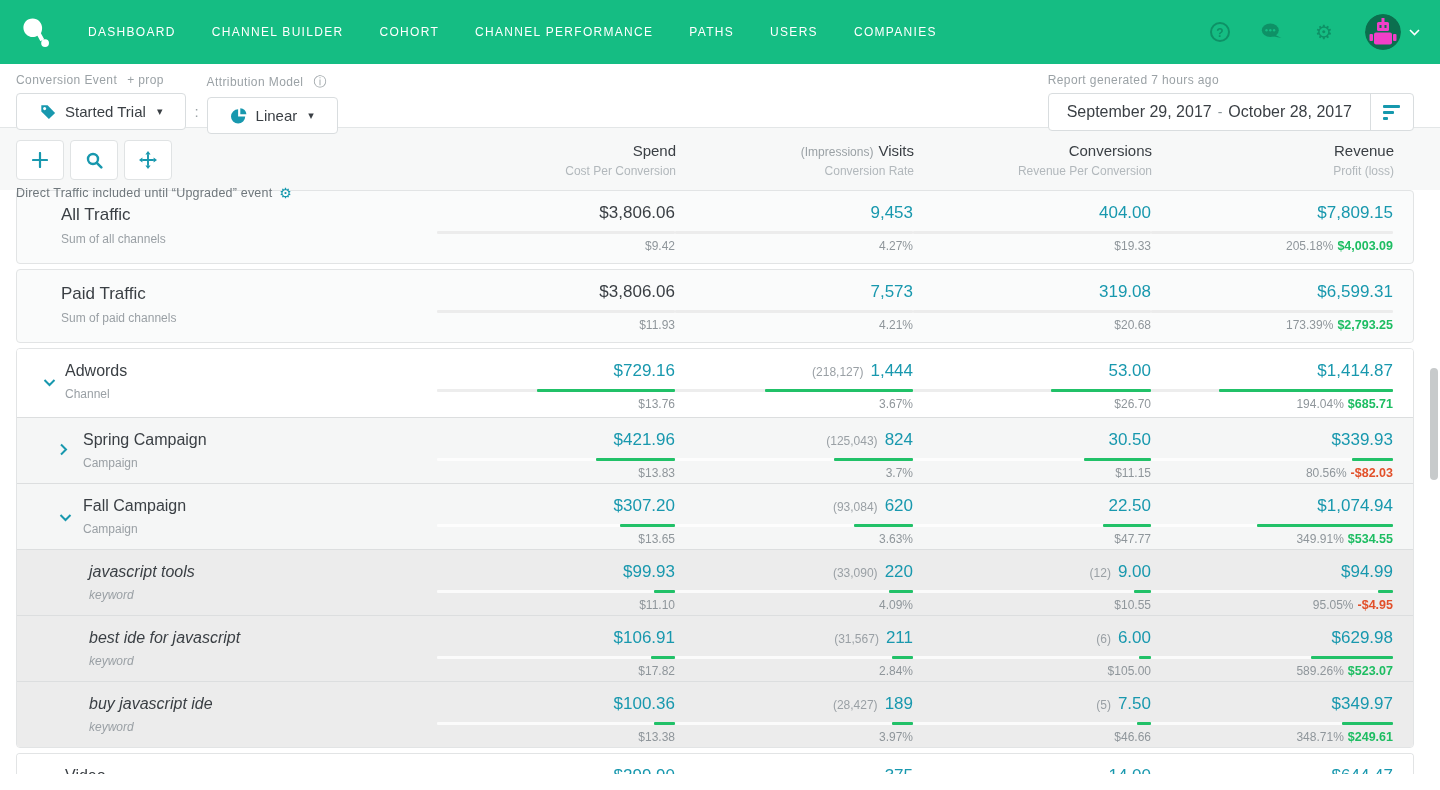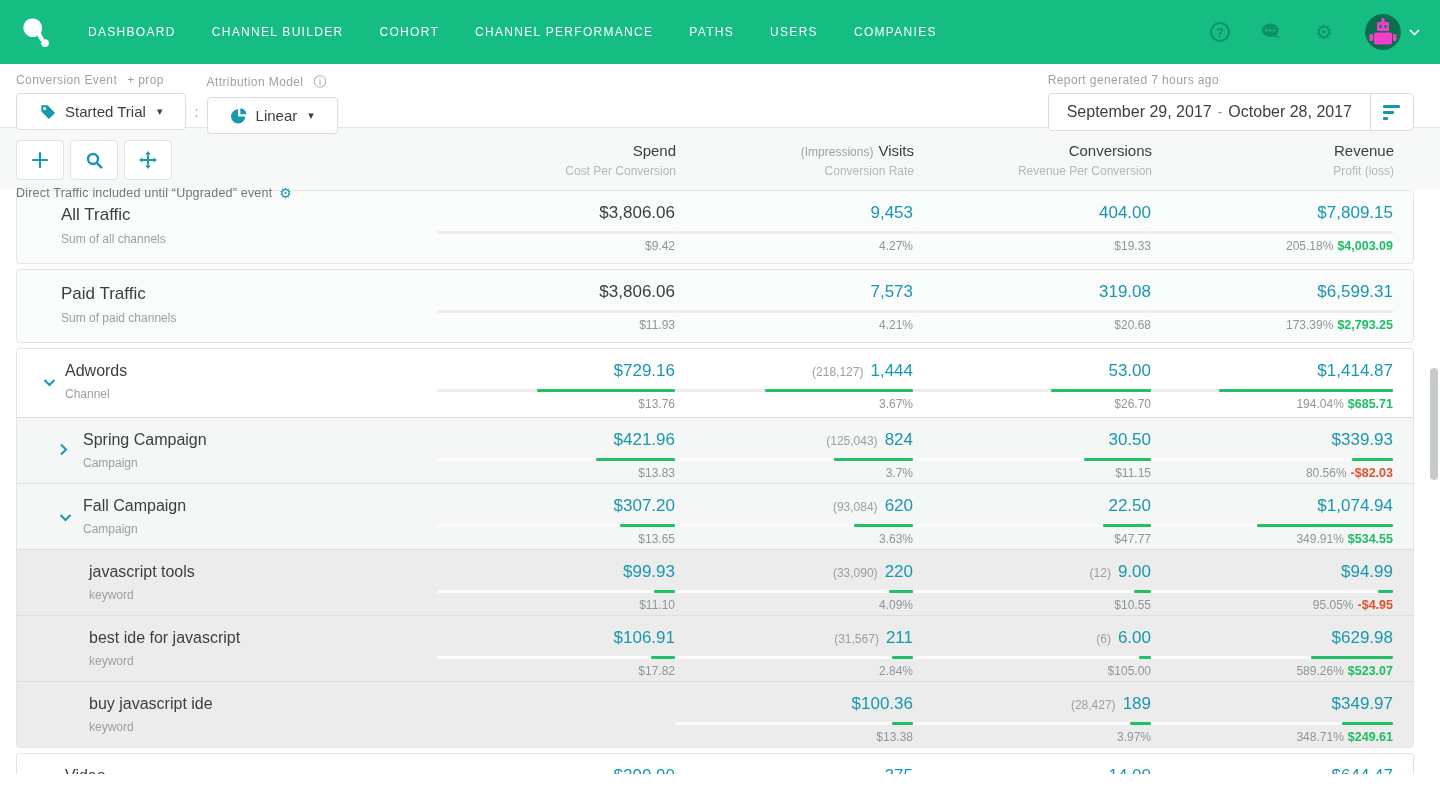--- a/index.html
+++ b/index.html
@@ -87,21 +87,21 @@
   .bg-keyword { background:#ececec; }
   .name-block { flex:1; padding-top:13px; position:relative; }
   .summary-row .name-block { padding-top:14px; }
   .row-chevron { position:absolute; top:24px; cursor:pointer; }
   .lvl0 .row-chevron { left:6px; }
   .lvl1 .row-chevron { left:22px; }
   .row-title { font-size:16px; color:#3a3f44; }
   .summary-row .row-title { font-size:17px; }
   .lvl0 .row-title, .lvl0 .row-sub { margin-left:28px; }
   .lvl1 .row-title, .lvl1 .row-sub { margin-left:46px; }
-  .lvl2 .row-title, .lvl2 .row-sub { margin-left:52px; }
+  .lvl2 .row-title, .lvl2 .row-sub { margin-left:52px;font-style:italic; }
   .lvls .row-title, .lvls .row-sub { margin-left:24px; }
   .row-sub { font-size:12px; color:#9aa0a5; margin-top:7px; }
   .metrics { display:flex; }
   .m-cell { width:238px; padding-top:12px; }
   .m-cell.revenue { width:242px; }
   .m-main { text-align:right; font-size:17px; height:24px; white-space:nowrap;}
   .m-prefix { font-size:12px; color:#9aa0a5; margin-right:7px; }
   .v-teal { color:#1898ae; cursor:pointer;}
   .v-dark { color:#3a3f44; }
   .m-bar { height:3px; margin:4px 0 5px; background:#ededed; position:relative; border-radius:1px;}
@@ -536,20 +536,27 @@
             </div>
             <div class="m-sub">$13.38</div>
           </div>
           <div class="m-cell visits">
             <div class="m-main"><span class="m-prefix">(28,427)</span><span class="v-teal">189</span></div>
             <div class="m-bar">
               <div class="m-fill" style="width: 9%;"></div>
             </div>
             <div class="m-sub">3.97%</div>
           </div>
+          <div class="m-cell conversions">
+            <div class="m-main"><span class="m-prefix">(5)</span><span class="v-teal">7.50</span></div>
+            <div class="m-bar">
+              <div class="m-fill" style="width: 6%;"></div>
+            </div>
+            <div class="m-sub">$46.66</div>
+          </div>
           <div class="m-cell revenue">
             <div class="m-main"><span class="v-teal">$349.97</span></div>
             <div class="m-bar">
               <div class="m-fill" style="width: 21%;"></div>
             </div>
             <div class="m-sub"><span class="m-pct">348.71%</span><span class="m-profit p-green">$249.61</span></div>
           </div>
         </div>
       </div>
     </div>

